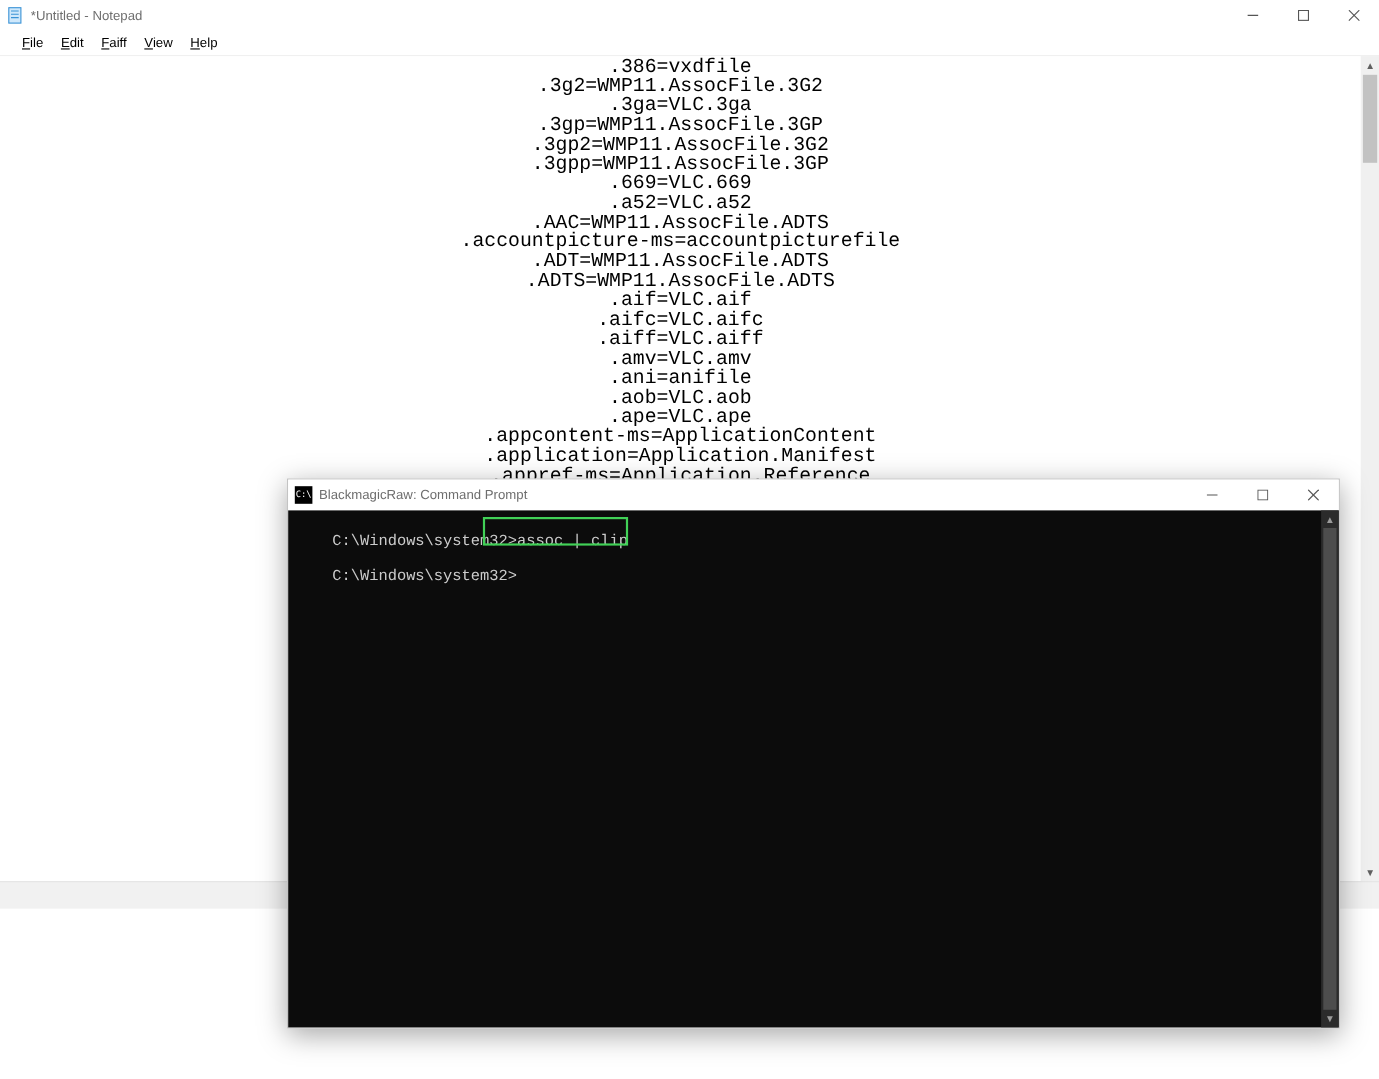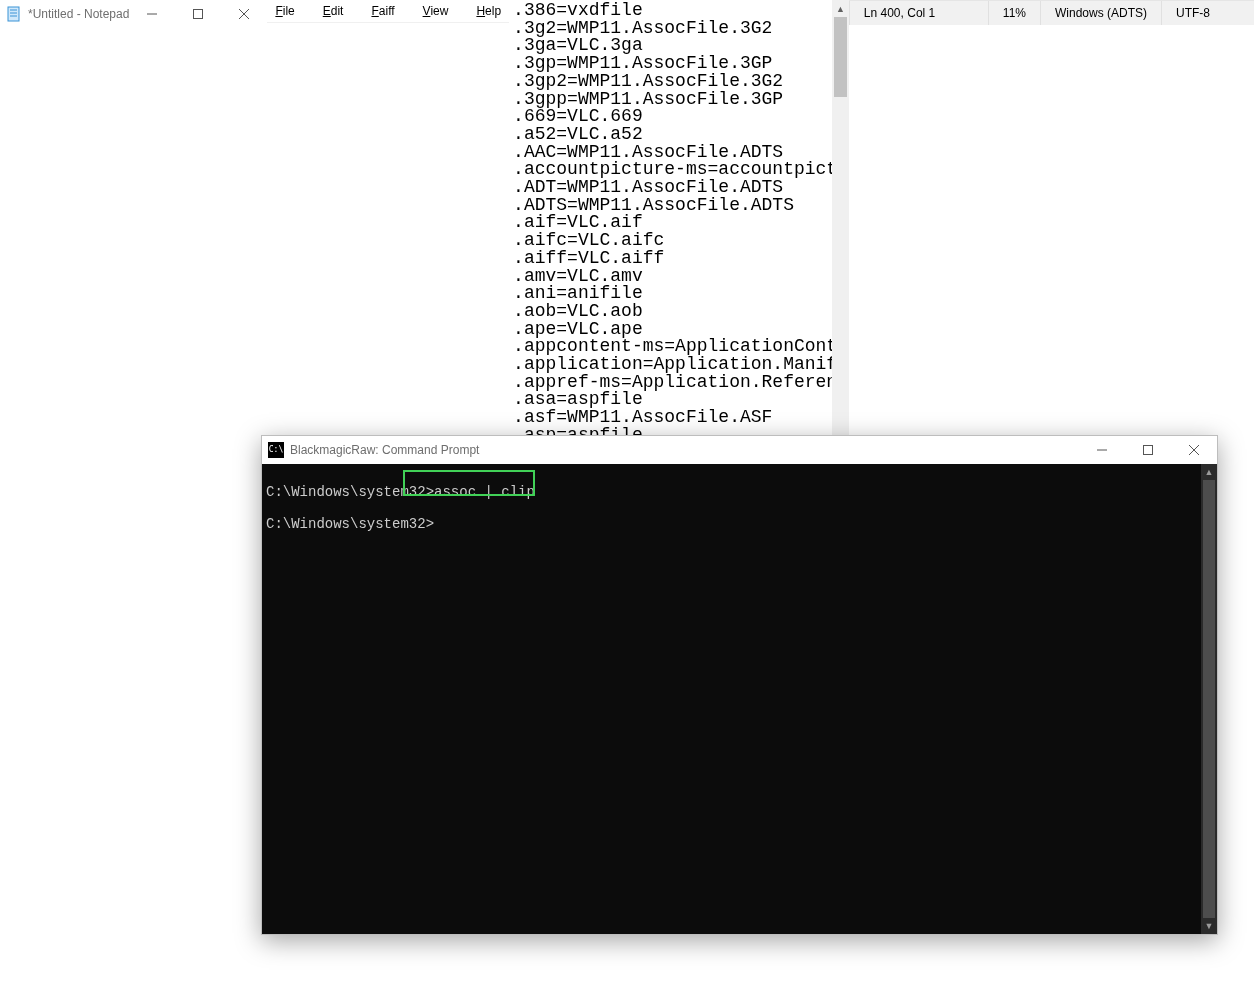--- a/index.html
+++ b/index.html
@@ -13,21 +13,22 @@
     overflow: hidden;
     position: relative;
   }
   
   .notepad {
     position: absolute;
     left: 0; top: 0;
     width: 1254px; height: 826px;
     background: #ffffff;
     display: flex;
-    flex-direction: row;
+    flex-direction: column;
+    text-align: center;
   }
   .np-titlebar {
     height: 28px;
     display: flex;
     align-items: center;
     background: #ffffff;
     color: #6f6f6f;
     font-size: 12px;
   }
   .np-titlebar .icon {
@@ -42,26 +43,25 @@
     display: flex; align-items: center; justify-content: center;
     color: #555;
     font-family: "Segoe UI Symbol", sans-serif;
     font-size: 10px;
   }
   .np-winbtn svg { stroke: #555; }
   .np-menubar {
     height: 22px;
     display: flex;
     align-items: center;
-    padding-left: 0;
+    padding-left: 12px;
     background: #ffffff;
     border-bottom: 1px solid #f0f0f0;
     font-size: 12px;
     color: #000;
-    gap: 12px;
   }
   .np-menuitem {
     padding: 2px 8px;
   }
   .np-menuitem .ul { text-decoration: underline; }
   .np-textarea-wrap {
     flex: 1;
     position: relative;
     overflow: hidden;
   }
@@ -145,20 +145,21 @@
   }
   .cmd-body {
     flex:1;
     padding: 4px 4px;
     font-family: Consolas, "Courier New", monospace;
     font-size: 14px;
     line-height: 16px;
     color: #cccccc;
     position: relative;
     white-space: pre;
+    margin-left: 36px;
   }
   .cmd-highlight {
     position: absolute;
     border: 2px solid #41d157;
     pointer-events: none;
   }
   .cmd-vscroll {
     width: 16px; background:#2b2b2b;
     display:flex; flex-direction:column;
   }

